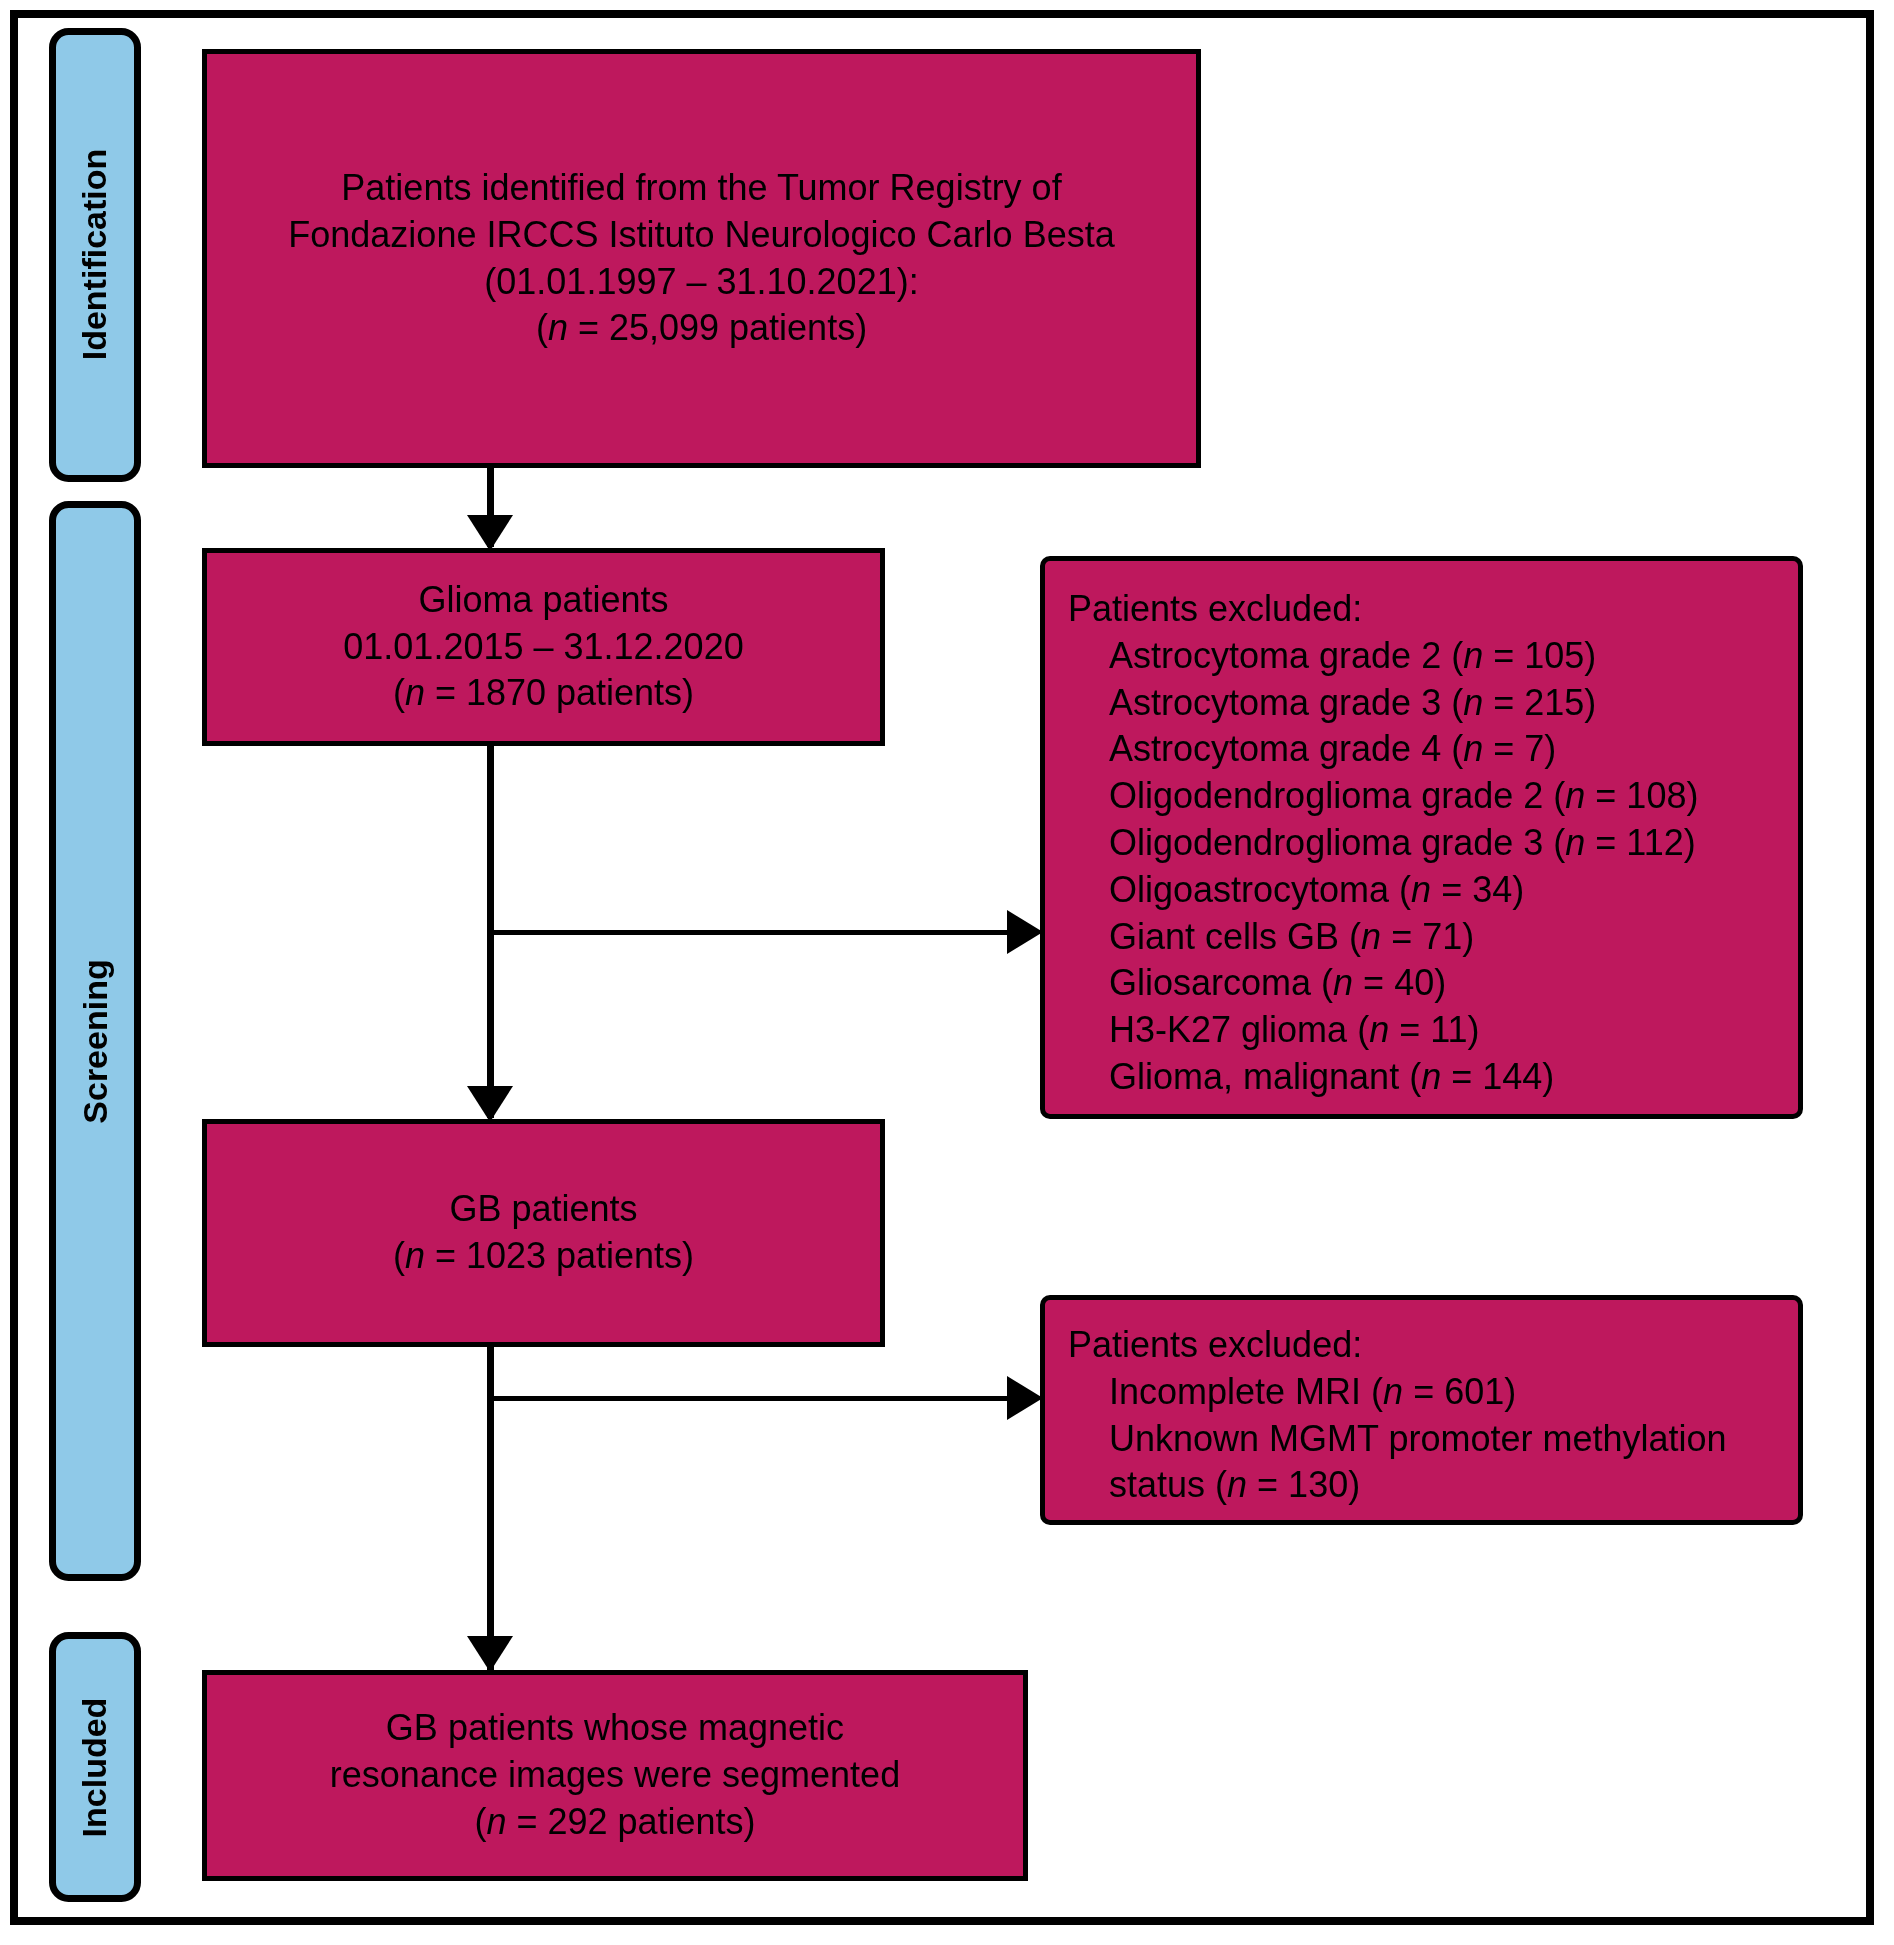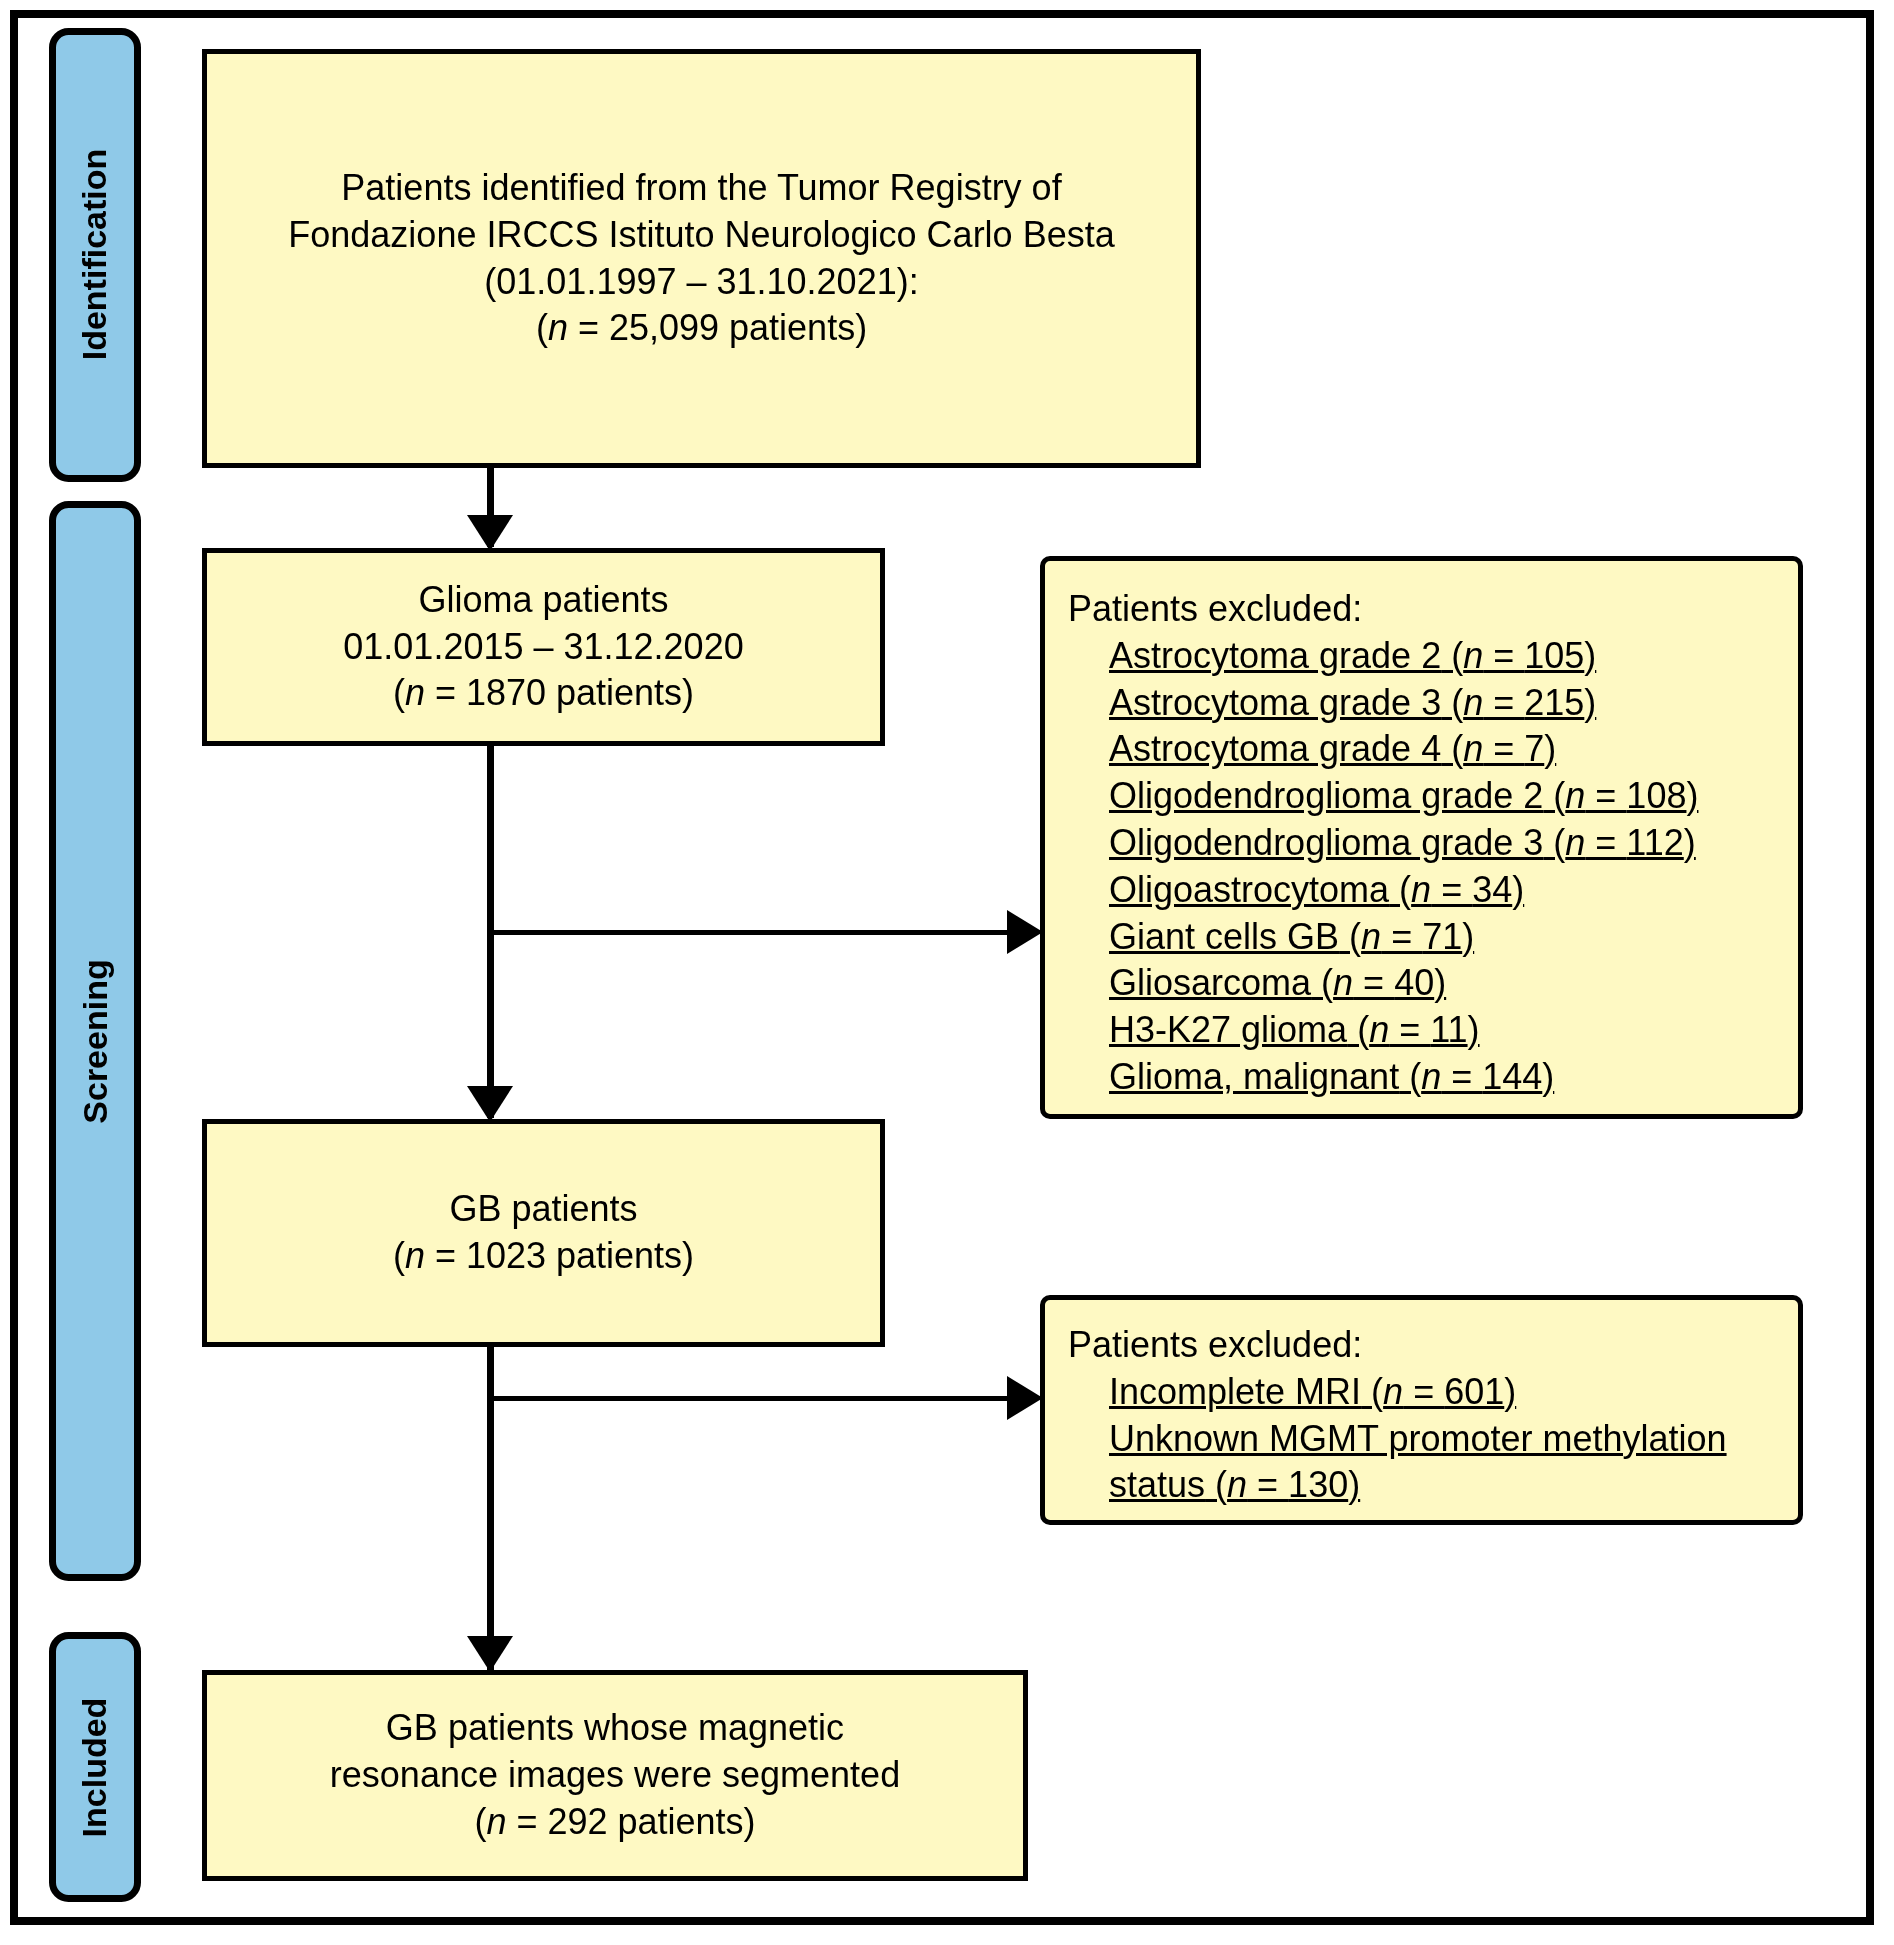--- a/index.html
+++ b/index.html
@@ -46,21 +46,21 @@
     white-space: nowrap;
     font-weight: bold;
     font-size: 34px;
     color: #000000;
     letter-spacing: 0px;
   }
 
   
   .flow-box {
     position: absolute;
-    background: #fef9c3;
+    background: #be185d;
     border: 5.2px solid #000000;
     box-sizing: border-box;
     display: flex;
     align-items: center;
     justify-content: center;
   }
   .flow-box .box-text {
     text-align: center;
     font-size: 36px;
     line-height: 1.30;
@@ -73,21 +73,20 @@
   }
   .flow-box.left-align .box-text {
     text-align: left;
   }
   .excl-title {
     display: block;
   }
   .excl-item {
     display: block;
     padding-left: 41px;
-    text-decoration: underline;
   }
   .italic-n { font-style: italic; }
 
   
   .v-line {
     position: absolute;
     background: #000000;
   }
   .h-line {
     position: absolute;

